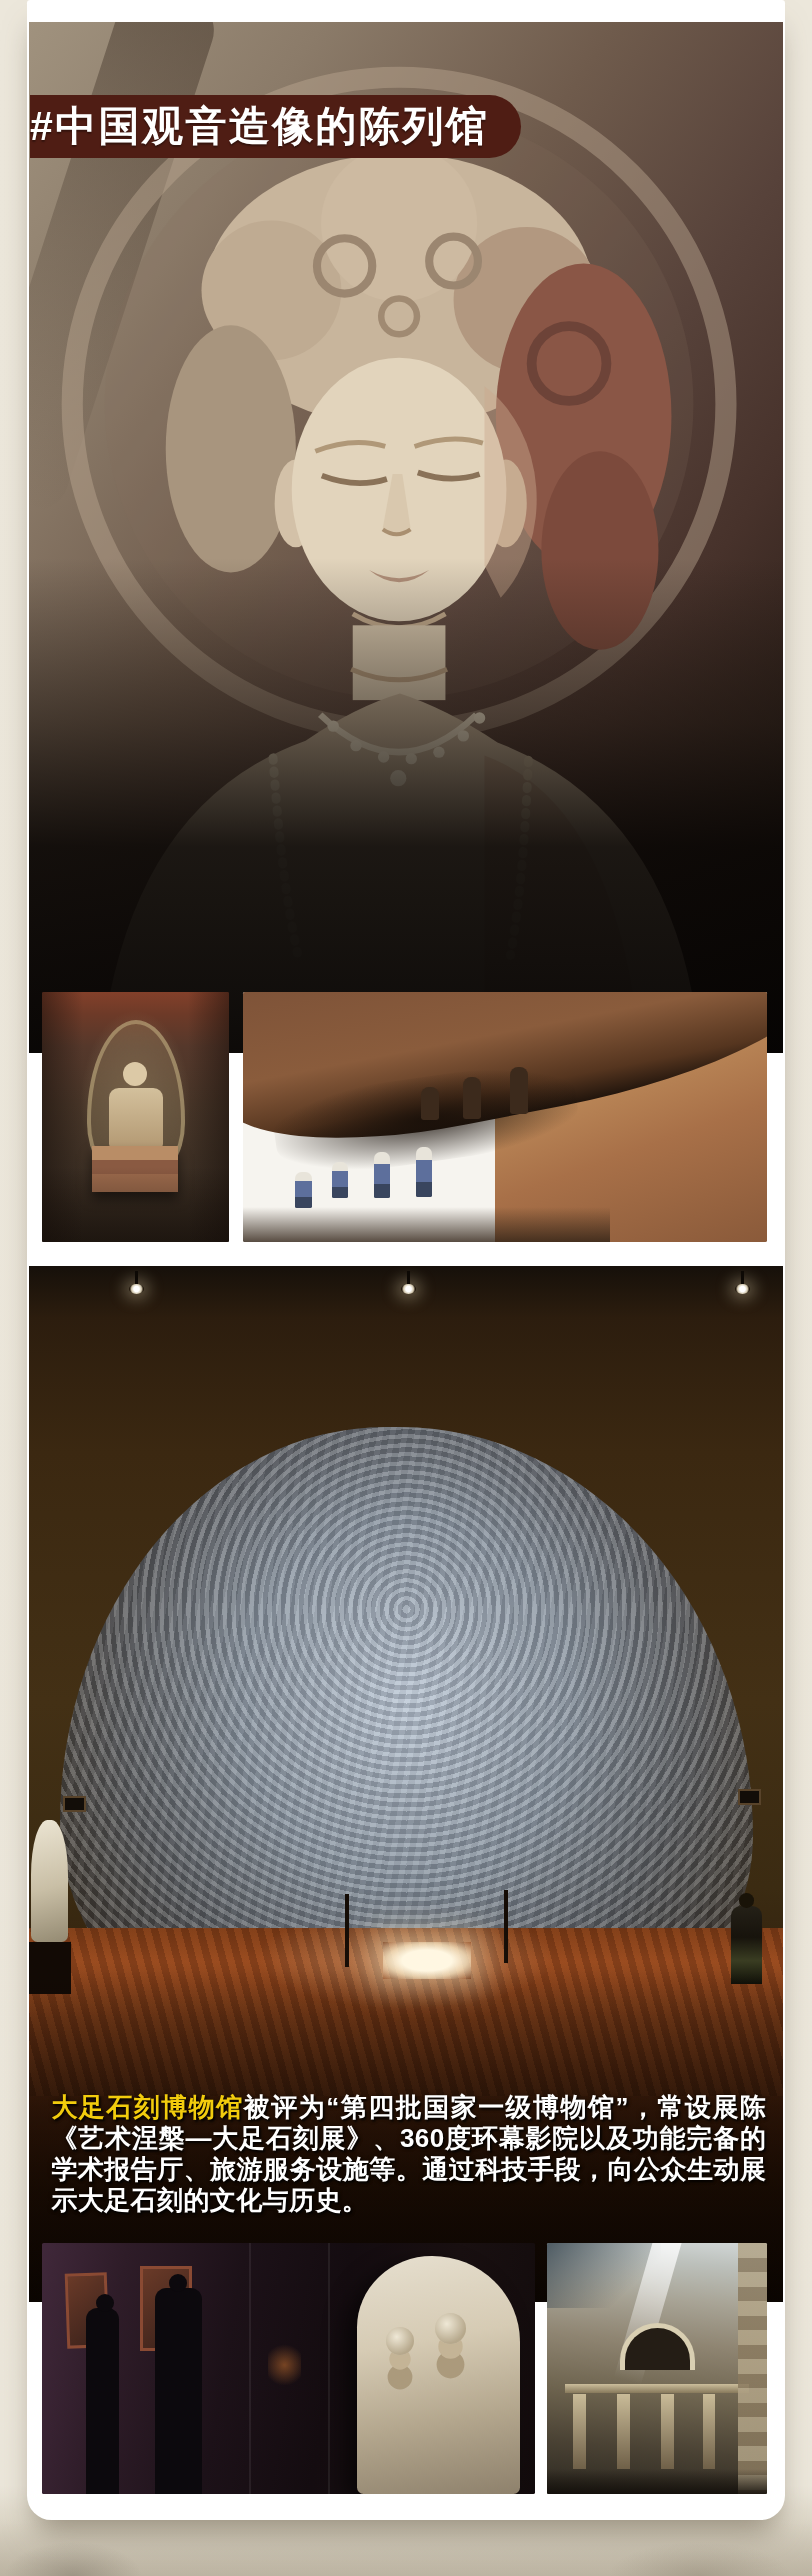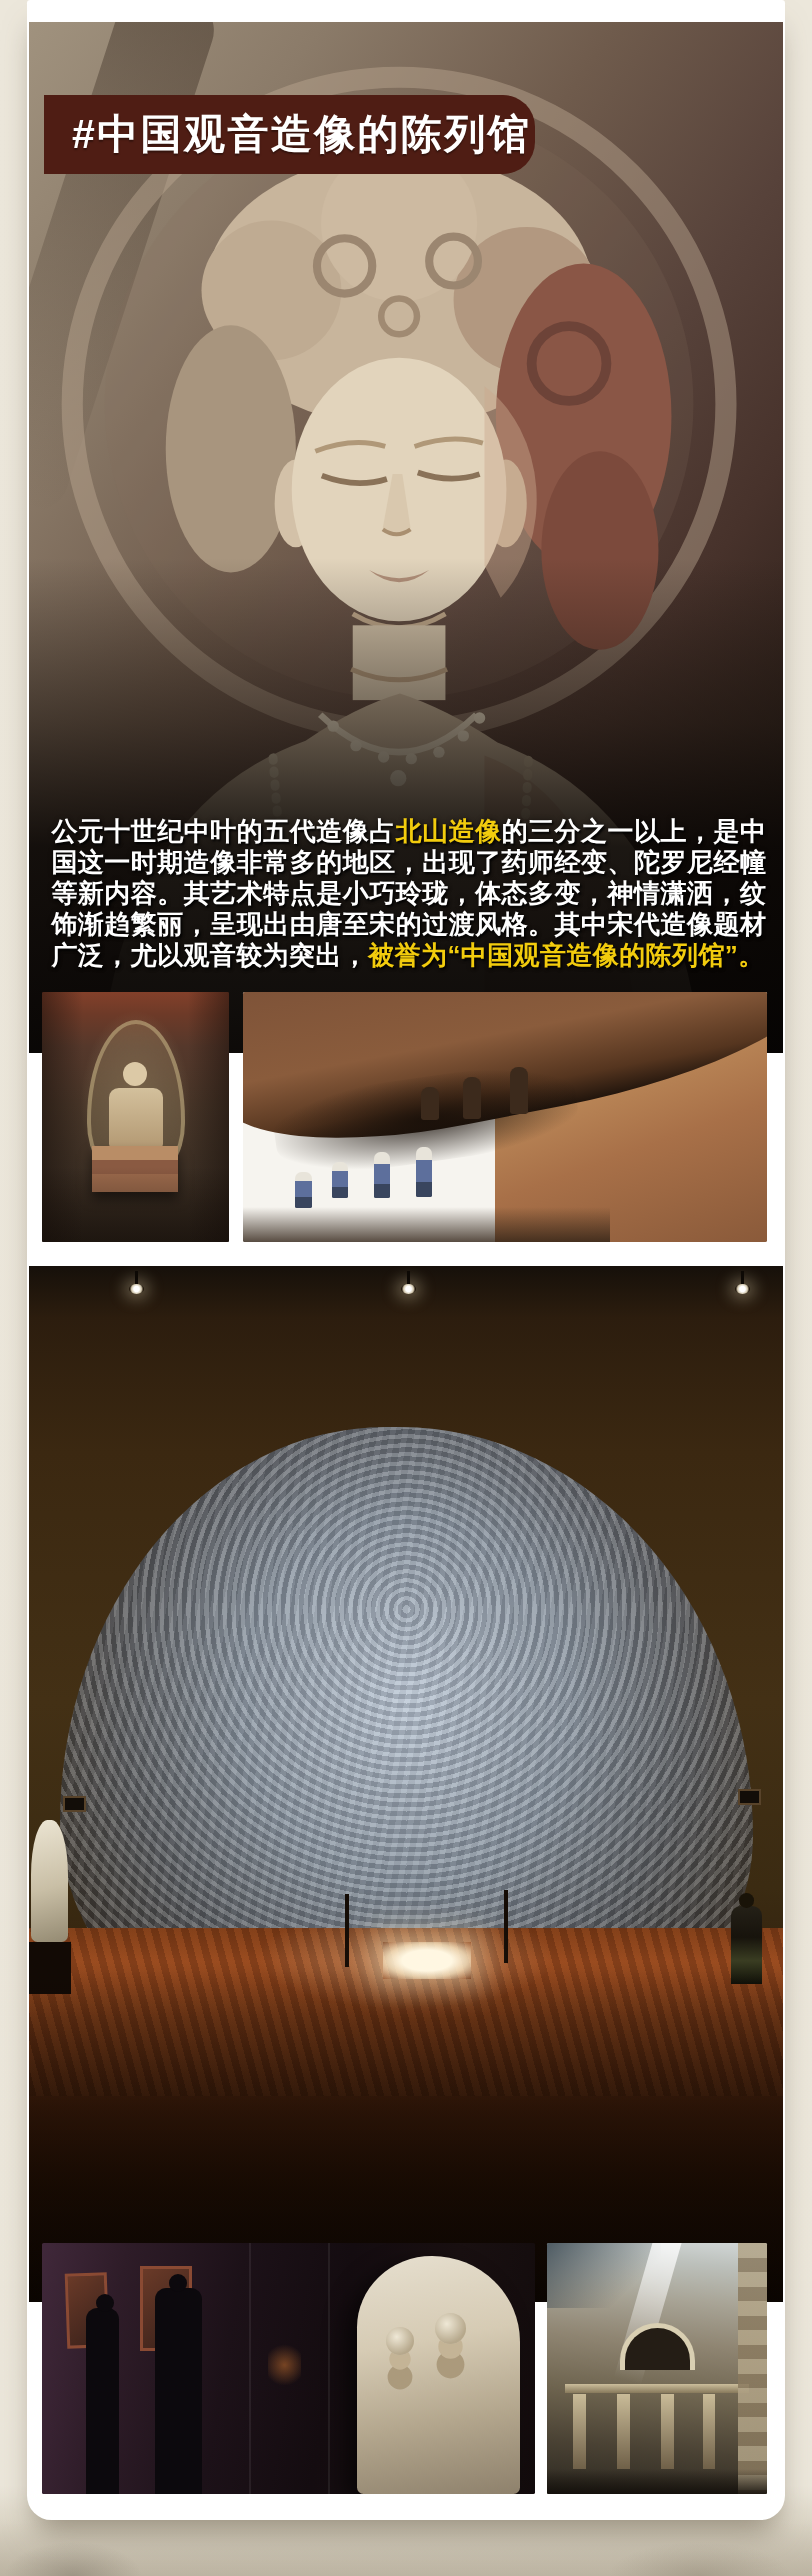--- a/index.html
+++ b/index.html
@@ -65,22 +65,22 @@
     background:linear-gradient(165deg,#ece5d3,#c9bfa6 55%,#948a72);}
   .h2-statue::after{content:"";position:absolute;left:-1.6px;top:122px;width:42px;height:52px;background:#120a05;}
   .h2-frame{width:23px;height:16.3px;background:#120d08;border:2.4px solid #58432a;}
   .h2-person{left:702px;top:640px;width:31px;height:78px;border-radius:9.8px 9.8px 0 0;
     background:linear-gradient(180deg,#242017 0%,#17130c 40%,#3a3d22 70%,#101008 100%);}
   .h2-person::before{content:"";position:absolute;left:8.1px;top:-13px;width:14.6px;height:14.6px;border-radius:50%;background:#191308;}
   .h2-post{width:3.3px;height:73px;background:#150c05;}
   .h2-shade{left:0;top:0;width:100%;height:100%;
     background:linear-gradient(180deg,rgba(0,0,0,0) 68%,rgba(14,7,2,.55) 82%,rgba(8,4,1,.85) 100%);}
   
-  .banner{left:17px;width:491px;height:79px;display:flex;align-items:center;
-    background:var(--banner-bg);border-radius:0 32px 32px 0;padding-left:28px;}
+  .banner{left:3px;width:491px;height:63px;display:flex;align-items:center;
+    background:var(--banner-bg);border-radius:0 32px 32px 0;}
   .banner span{color:var(--banner-text);font-size:41px;font-weight:900;letter-spacing:2.4px;line-height:1;
     text-shadow:0 1.6px 1.6px rgba(0,0,0,.35);white-space:nowrap;}
   .banner1{top:95px;} .banner2{top:1345px;}
   
   .para{left:24.4px;width:715px;color:var(--body-text);font-size:26px;font-weight:900;
     line-height:31px;text-align:justify;letter-spacing:0.4px;
     text-shadow:1.6px 2.4px 2.4px rgba(0,0,0,.9),0 0 4.9px rgba(0,0,0,.45);}
   .para1{top:816px;} .para2{top:2092px;}
   .seg-yellow{color:var(--highlight);} .seg-white{color:var(--body-text);}
   
@@ -191,21 +191,20 @@
         </g>
         <path d="M300 905 q10 150 30 240" stroke="#d9cbb0" stroke-width="11" fill="none" stroke-dasharray="3 13" stroke-linecap="round"></path>
         <path d="M614 908 q-6 150 -22 240" stroke="#cbb99c" stroke-width="11" fill="none" stroke-dasharray="3 13" stroke-linecap="round"></path>
       </svg>
       <div class="abs h1-shade"></div>
     </div>
 
     <div class="abs banner banner1">
       <span>#中国观音造像的陈列馆</span>
     </div>
-    <p class="abs para para1"><span class="seg-white">公元十世纪中叶的五代造像占</span><span class="seg-yellow">北山造像</span><span class="seg-white">的三分之一以上，是中国这一时期造像非常多的地区，出现了药师经变、陀罗尼经幢等新内容。其艺术特点是小巧玲珑，体态多变，神情潇洒，纹饰渐趋繁丽，呈现出由唐至宋的过渡风格。其中宋代造像题材广泛，尤以观音较为突出，</span><span class="seg-yellow">被誉为“中国观音造像的陈列馆”。</span></p>
 
     <div class="abs photo r1-left">
       <div class="abs r1l-aura"></div>
       <div class="abs r1l-head"></div>
       <div class="abs r1l-body"></div>
       <div class="abs r1l-base"></div>
       <div class="abs r1l-vign"></div>
     </div>
     <div class="abs photo r1-right">
       <div class="abs r1r-cliff"></div>
@@ -235,20 +234,21 @@
       <div class="abs h2-frame" style="left:34px;top:530px"></div>
       <div class="abs h2-frame" style="left:709px;top:523px"></div>
       <div class="abs h2-statue"></div>
       <div class="abs h2-post" style="left:316px;top:628px"></div>
       <div class="abs h2-post" style="left:475px;top:624px"></div>
       <div class="abs h2-glow"></div>
       <div class="abs h2-person"></div>
       <div class="abs h2-shade"></div>
     </div>
 
+    <p class="abs para para2"><span class="seg-yellow">大足石刻博物馆</span><span class="seg-white">被评为“第四批国家一级博物馆”，常设展陈《艺术涅槃—大足石刻展》、360度环幕影院以及功能完备的学术报告厅、旅游服务设施等。通过科技手段，向公众生动展示大足石刻的文化与历史。</span></p>
 
     <div class="abs photo r2-left">
       <div class="abs r2l-frame" style="left:5%;top:12%;width:42px;height:75px;transform:rotate(-2deg)"></div>
       <div class="abs r2l-frame" style="left:20%;top:9%;width:52px;height:85px"></div>
       <div class="abs r2l-person" style="left:9%;top:26%;width:33px;height:74%"></div>
       <div class="abs r2l-person" style="left:23%;top:18%;width:47px;height:82%"></div>
       <div class="abs r2l-glass" style="left:42%"></div>
       <div class="abs r2l-glass" style="left:58%"></div>
       <div class="abs r2l-amber"></div>
       <div class="abs r2l-stele">

